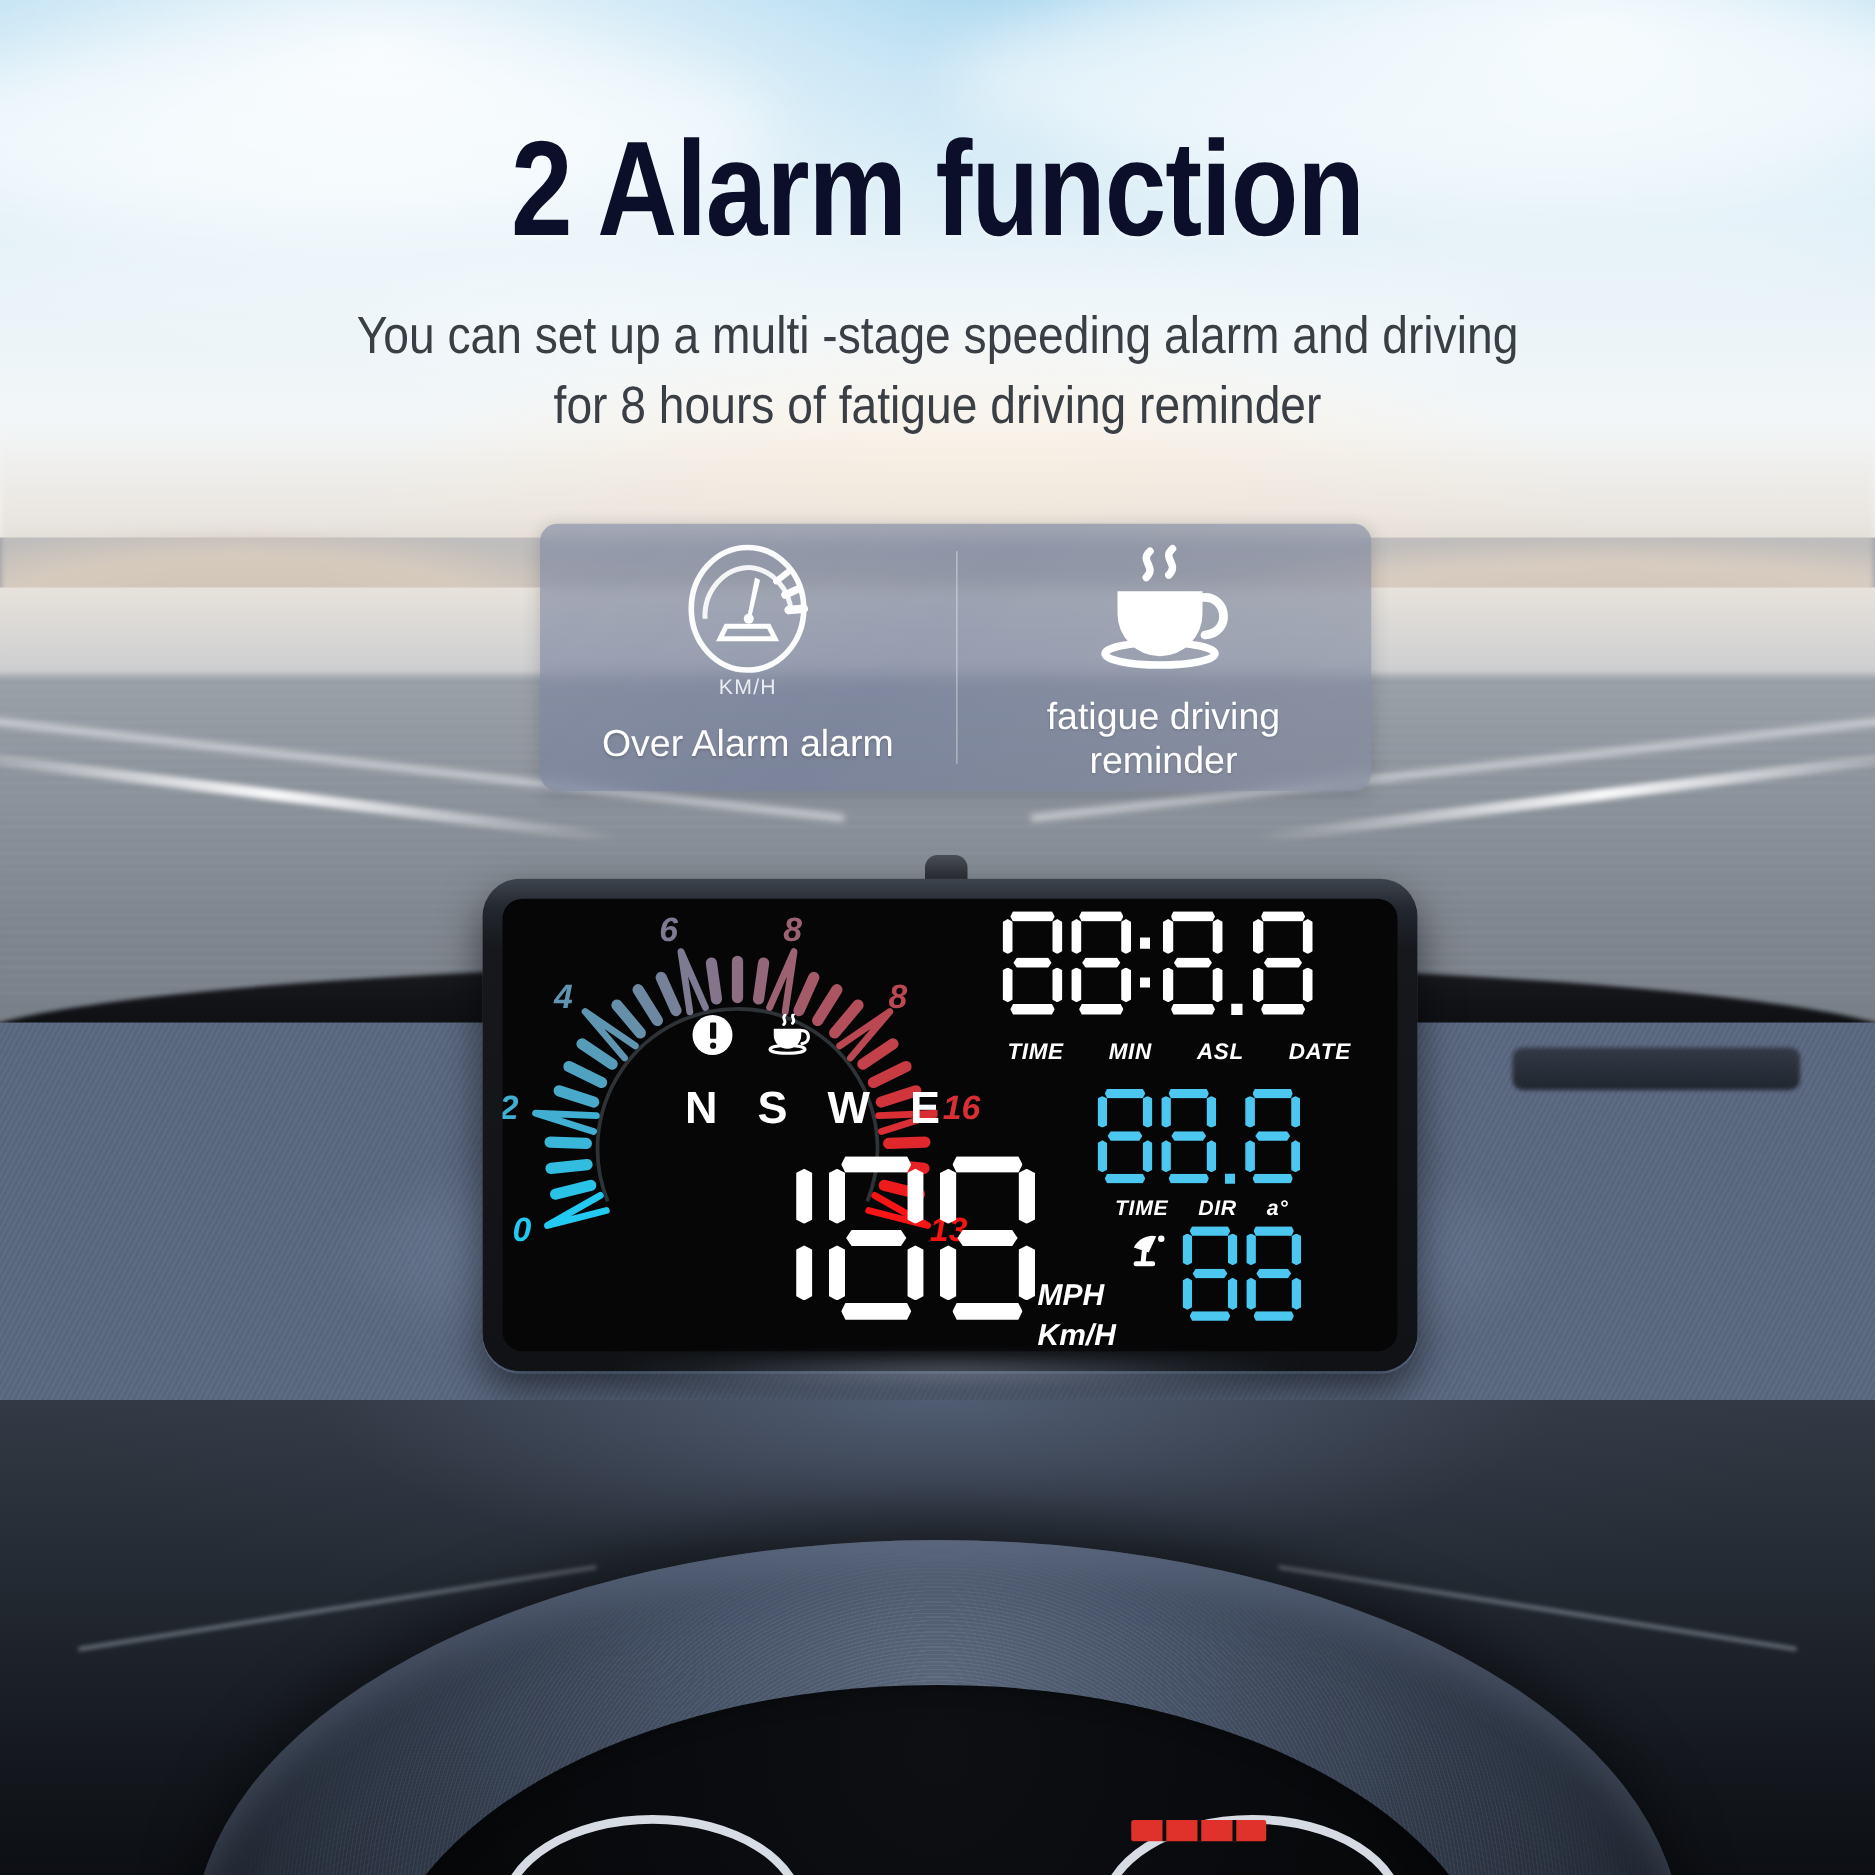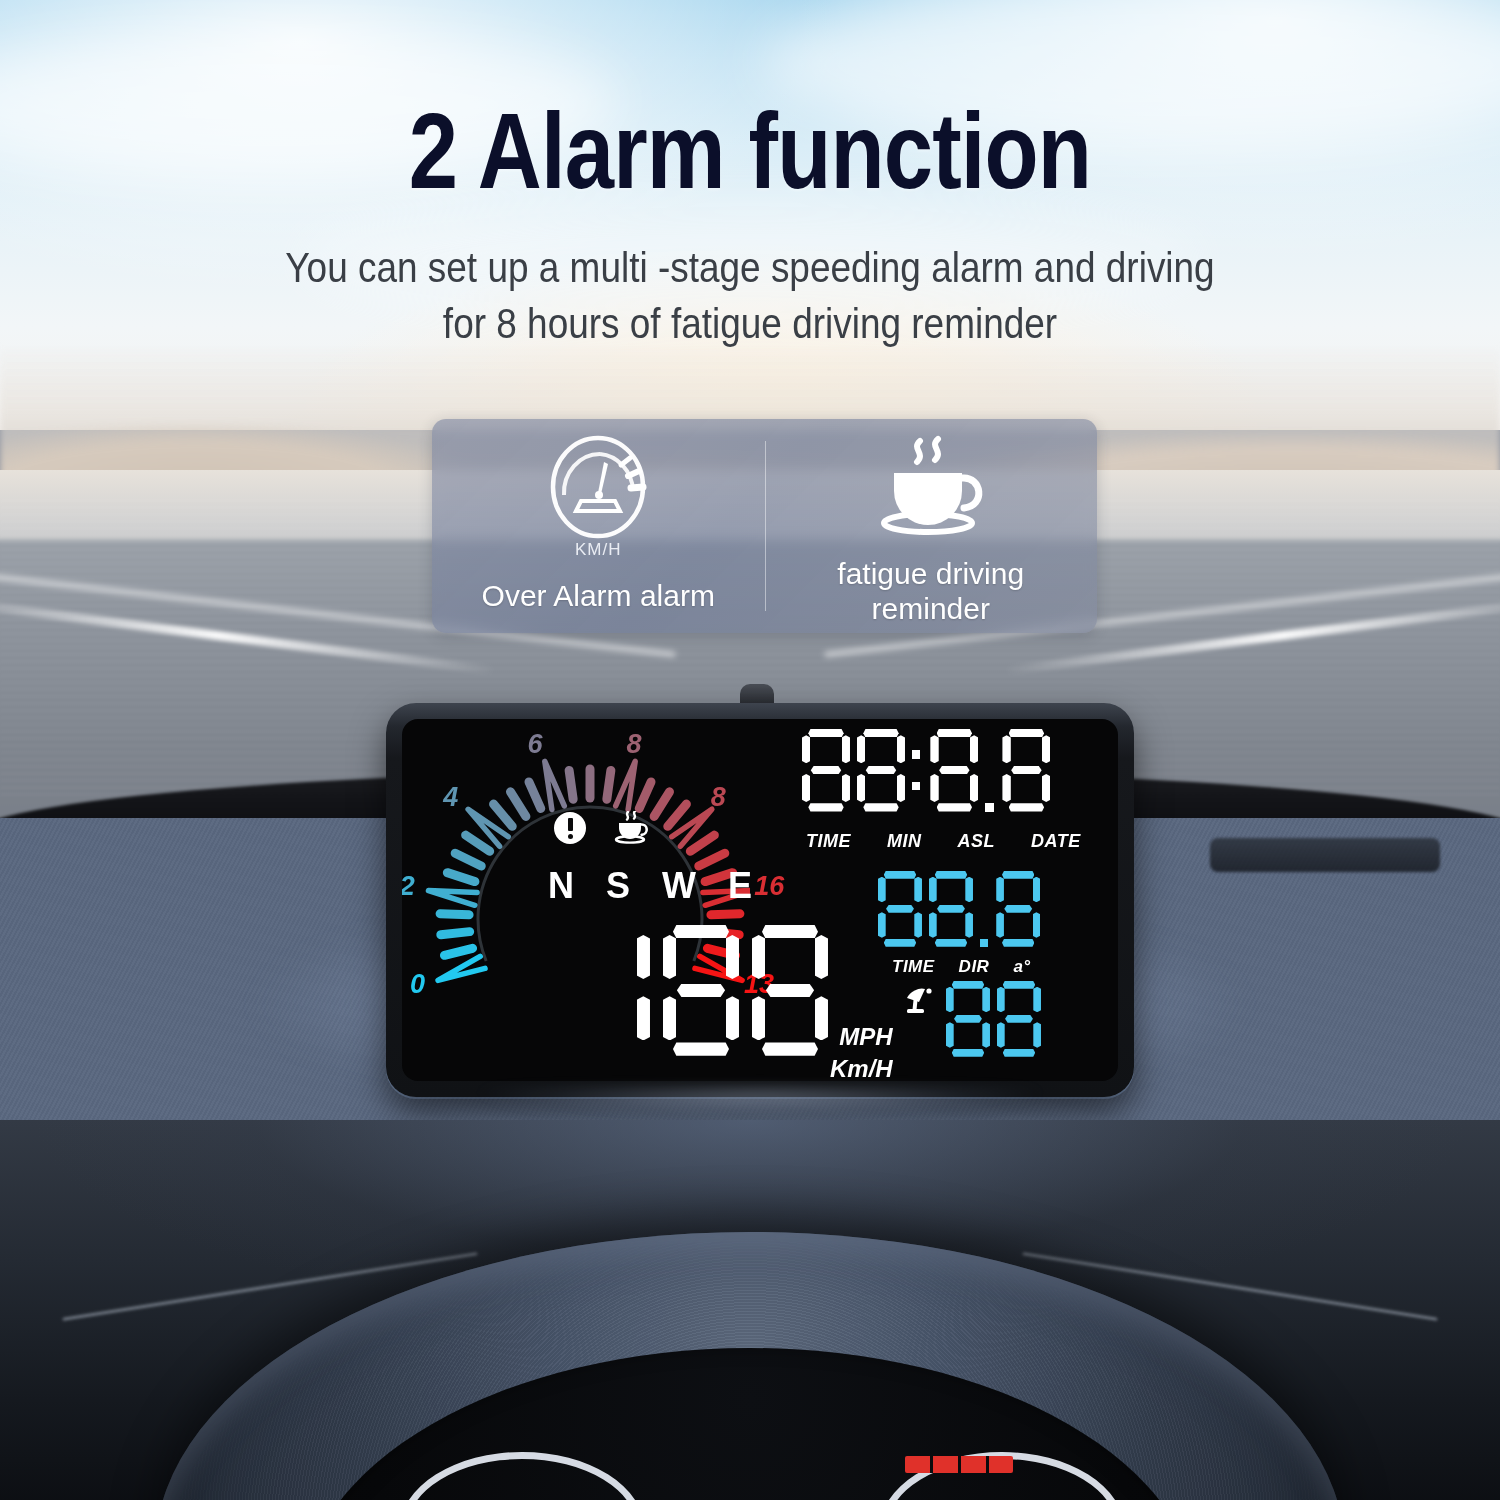--- a/index.html
+++ b/index.html
@@ -173,21 +173,21 @@
   .seg{position:relative;display:inline-block;}
   .seg i{position:absolute;display:block;background:currentColor;}
   .sep-colon{position:relative;display:inline-block;}
   .sep-colon i{position:absolute;display:block;background:currentColor;}
   .dot{position:relative;display:inline-block;}
   .dot i{position:absolute;display:block;background:currentColor;}
 
   .grp{position:absolute;display:flex;align-items:flex-end;}
   .lbls{position:absolute;display:flex;color:#fff;font-weight:bold;font-style:italic;letter-spacing:.5px;}
 
-  .unit{position:absolute;color:#fff;font-weight:bold;font-style:italic;font-size:24px;line-height:1.32;text-align:right;}
+  .unit{position:absolute;color:#fff;font-weight:bold;font-style:italic;font-size:24px;line-height:1.32;text-align:left;}
 
   .nsew{position:absolute;display:flex;color:#fff;font-weight:bold;font-size:36px;letter-spacing:2px;}
   .tell{position:absolute;display:flex;align-items:center;gap:28px;}
 
   .warn-ic{width:32px;height:32px;border-radius:50%;background:#fff;position:relative;}
   .warn-ic::after{content:"";position:absolute;left:13.5px;top:6px;width:5px;height:13px;background:#0b0b0c;border-radius:1px;}
   .warn-ic::before{content:"";position:absolute;left:13.5px;top:22px;width:5px;height:5px;background:#0b0b0c;border-radius:50%;}
 
   
   .gauge{position:absolute;left:18px;top:14px;width:330px;height:340px;}

